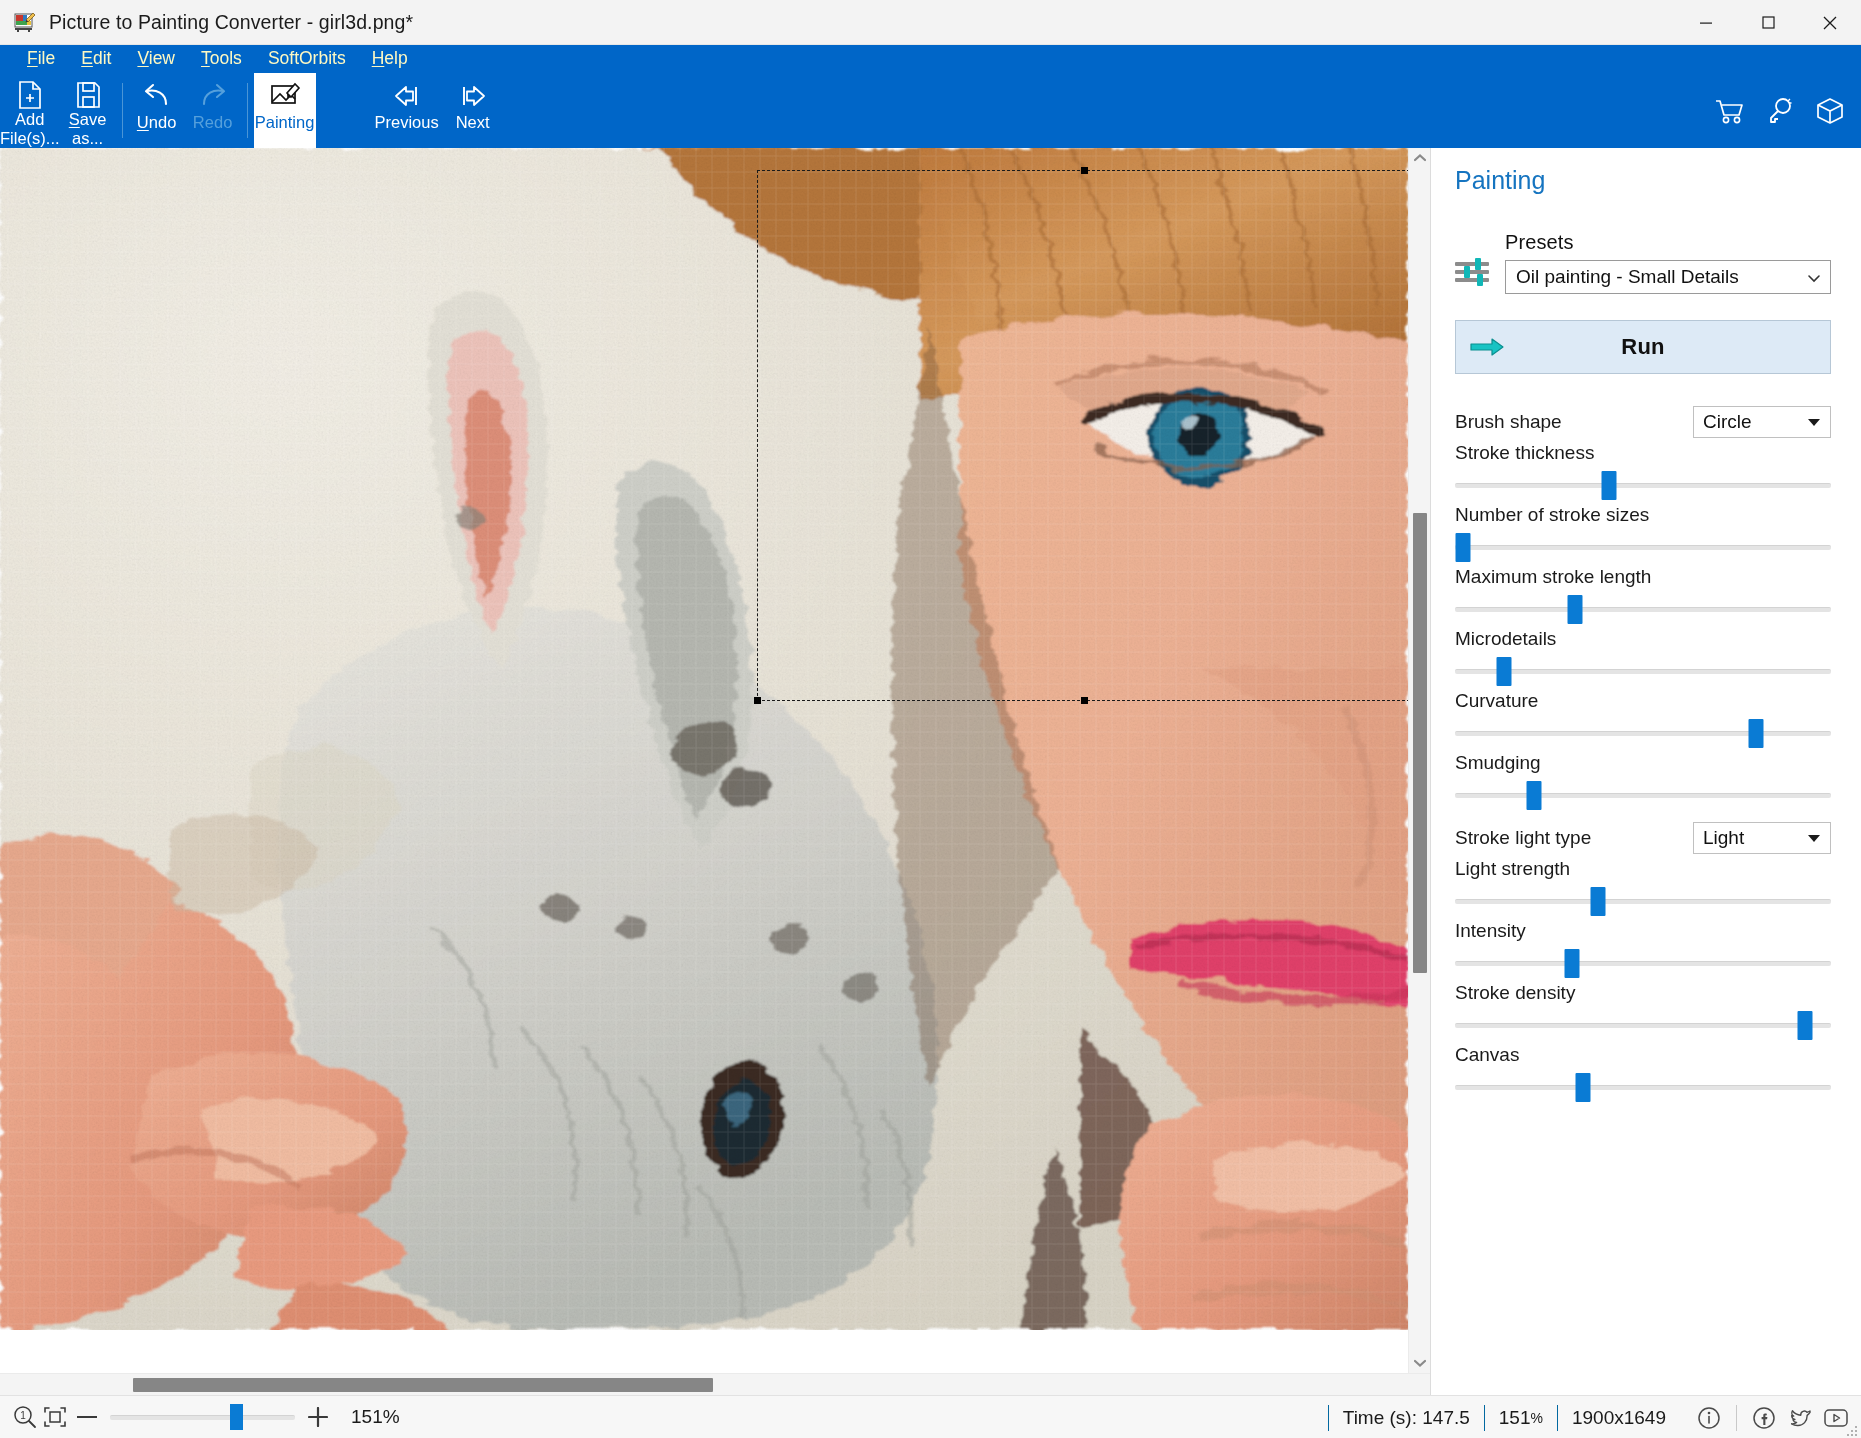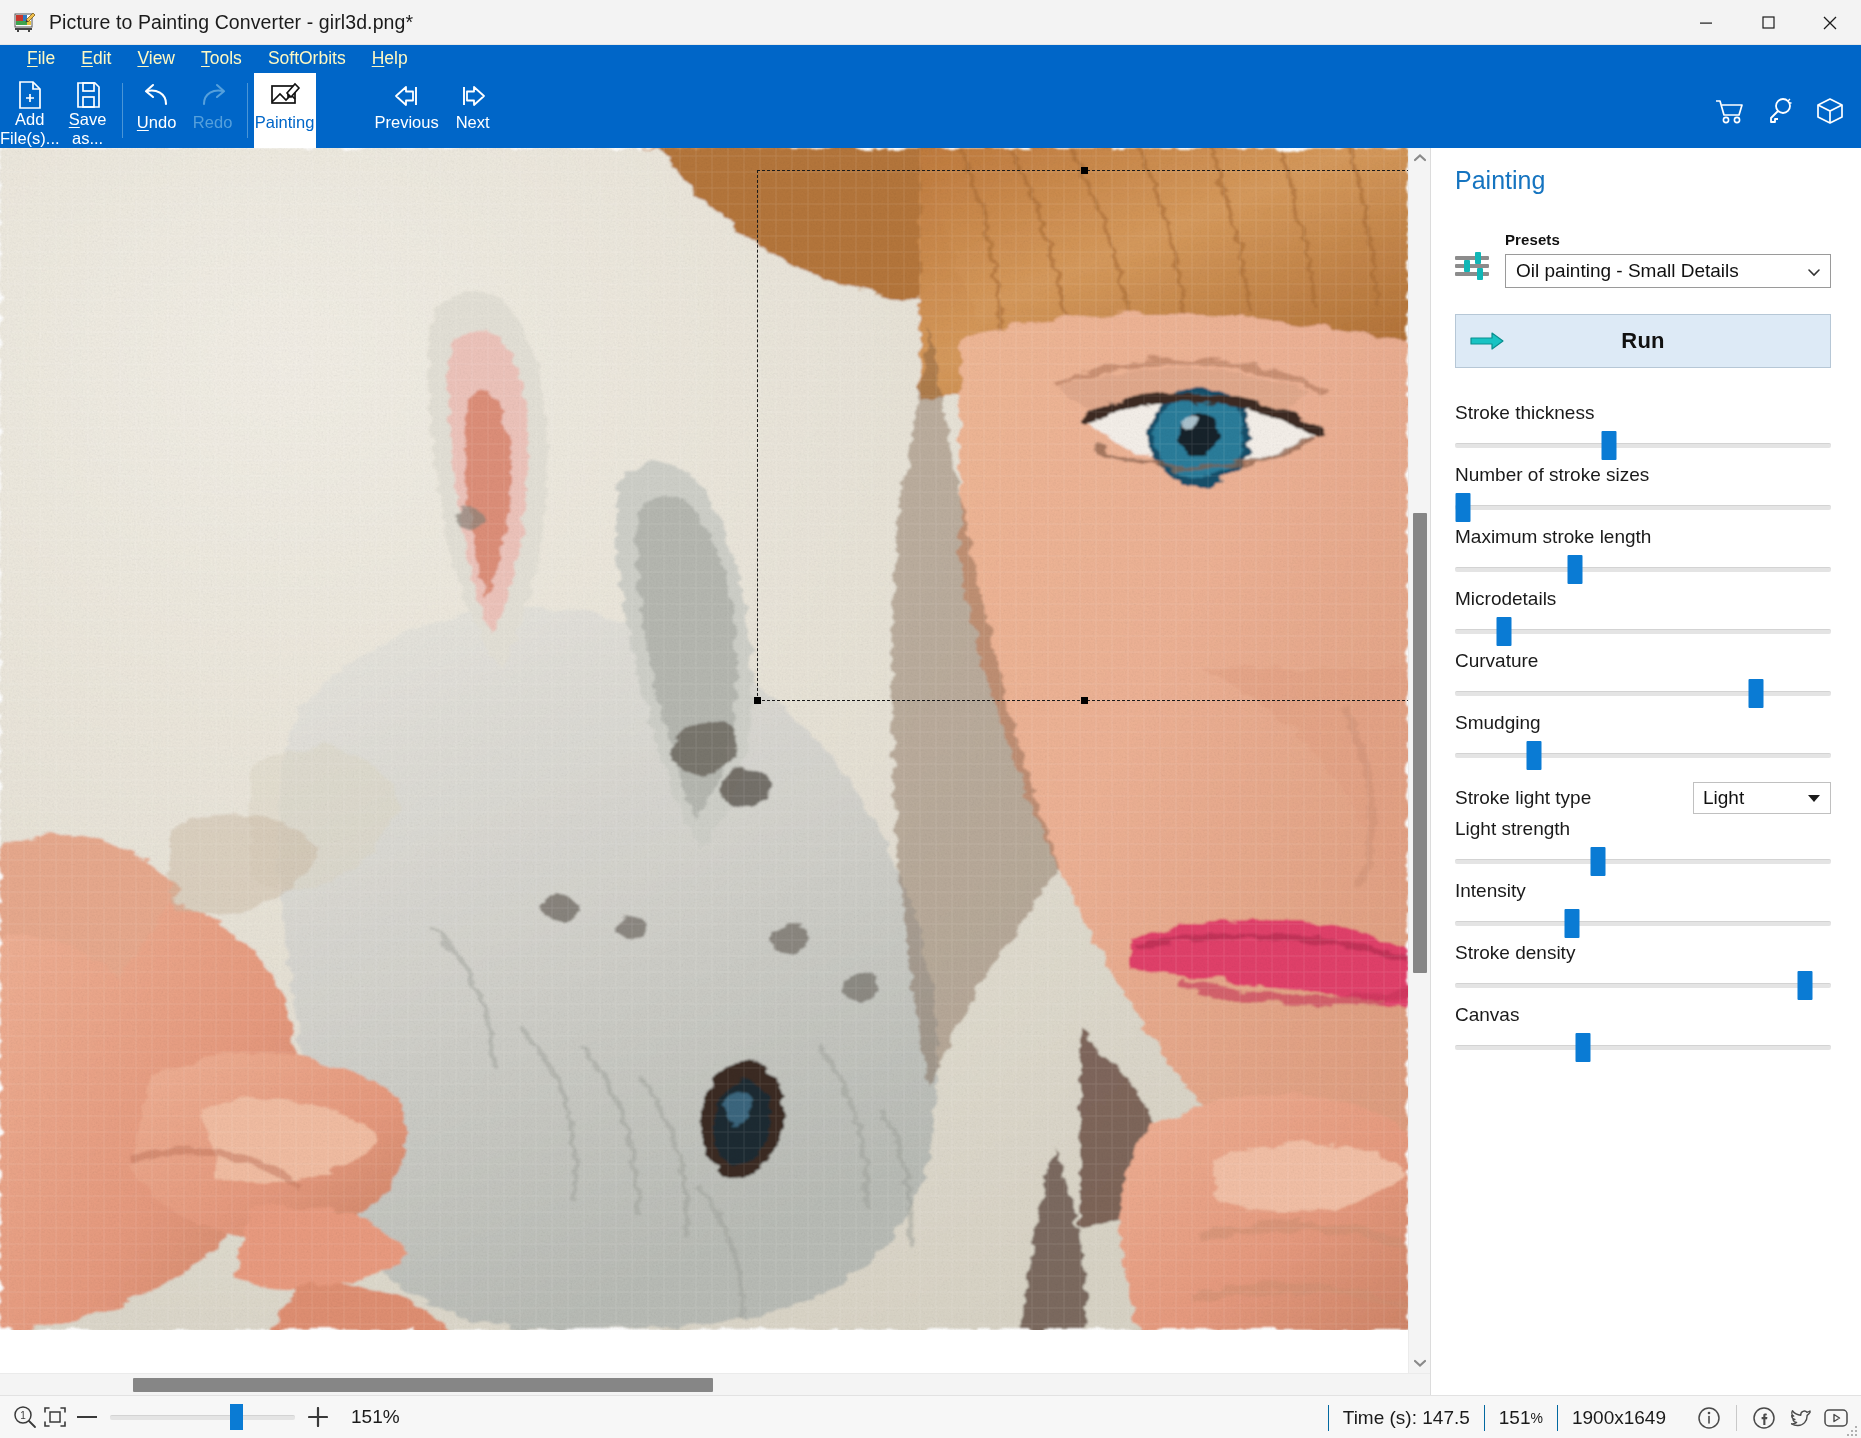--- a/index.html
+++ b/index.html
@@ -179,21 +179,21 @@
     font-weight: normal;
   }
 
   .presets-row {
     display: flex; align-items: flex-end; gap: 12px;
     padding: 36px 0 0 22px;
   }
   .presets-icon { width: 40px; height: 40px; flex:none; margin-bottom: 2px; }
   .presets-col { flex: 1; padding-right: 30px; }
   .presets-label {
-    font-size: 15px; font-weight: bold; color: #111;
+    font-size: 20px; font-weight: normal; color: #111;
     margin-bottom: 6px; letter-spacing: .1px;
   }
   .combo {
     height: 34px; background:#fff;
     border: 1px solid #9a9a9a;
     display: flex; align-items: center;
     padding: 0 8px 0 10px;
     font-size: 19px; color: #111;
     position: relative;
   }
@@ -662,20 +662,28 @@
             <svg width="34" height="22" viewBox="0 0 34 22">
               <path d="M1 8 H22 L22 3 L33 11 L22 19 L22 14 H1 Z" fill="#18c3c3" stroke="#0b8f8f" stroke-width="1.2" stroke-linejoin="round"></path>
             </svg>
           </span>
           <span class="rlabel">Run</span>
         </div>
       </div>
 
       <div class="ctrls">
 
+        <div class="row-inline">
+          <span class="rl">Brush shape</span>
+          <span style="flex:1"></span>
+          <div class="combo2">
+            <span class="cv">Circle</span>
+            <span class="tri-down"></span>
+          </div>
+        </div>
 
         <div class="grp">
           <div class="grp-label">Stroke thickness</div>
           <div class="slider">
             <div class="track"></div>
             <div class="thumb" style="left: 41%;"></div>
           </div>
         </div>
 
         <div class="grp">

